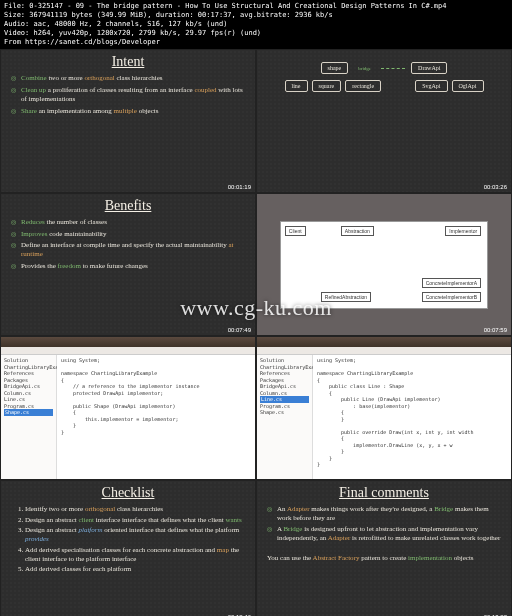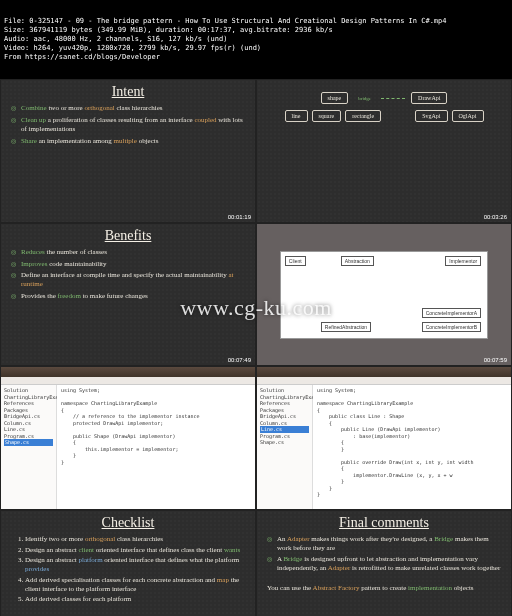--- a/index.html
+++ b/index.html
@@ -1,28 +1,28 @@
 <!DOCTYPE html>
 <html><head>
 <meta charset="utf-8">
 <style>
   * { box-sizing: border-box; margin: 0; padding: 0; }
   body { width: 512px; height: 616px; background: #000; font-family: sans-serif; position: relative; overflow: hidden; }
-  .meta { color: #fff; font-family: monospace; font-size: 7px; padding: 17px 4px; line-height: 1.3; background: #000; }
+  .meta { color: #fff; font-family: monospace; font-size: 7px; padding: 2px 4px; line-height: 1.3; background: #000; }
   .meta div { white-space: nowrap; }
   .grid { display: grid; grid-template-columns: 1fr 1fr; grid-template-rows: repeat(4, 1fr); width: 512px; height: 574px; }
   .tile { position: relative; border: 1px solid #222; overflow: hidden; }
   .chalk { background: #2d2d2d; background-image: radial-gradient(rgba(255,255,255,.02) 1px, transparent 1px); background-size: 4px 4px; color: #e8e4da; font-family: "Comic Sans MS", cursive; padding: 4px 10px; font-size: 7px; }
   .chalk h2 { text-align: center; font-size: 14px; font-weight: normal; color: #f5f0e6; margin-bottom: 4px; text-decoration: underline; }
   .chalk .bullets { list-style: none; }
   .chalk .bullets li { position: relative; padding-left: 10px; margin-bottom: 3px; line-height: 1.25; }
   .chalk .bullets li::before { content: "◎"; position: absolute; left: 0; color: #7fb96f; font-size: 6px; top: 1px; }
   .chalk .hl-g { color: #7fb96f; }
   .chalk .hl-o { color: #d9a05b; text-align: right; }
-  .chalk .hl-b { color: #7aa9d6; }
+  .chalk .hl-b { color: #7aa9d6; font-style: italic; }
   .chalk ol { padding-left: 14px; }
   .chalk ol li { margin-bottom: 2px; line-height: 1.25; }
   .diagram { display: flex; flex-direction: column; align-items: center; justify-content: center; gap: 6px; margin-top: 8px; }
   .drow { display: flex; gap: 6px; align-items: center; }
   .dbox { border: 1px solid #d8d2c6; padding: 2px 6px; font-size: 6px; color: #e8e4da; border-radius: 2px; }
   .bridge-label { font-size: 5px; color: #7fb96f; margin: 0 4px; }
   .dashed { border-top: 1px dashed #7fb96f; width: 24px; }
   .uml { background: #666060; display: flex; align-items: center; justify-content: center; }
   .uml-box { background: #fff; width: 82%; height: 62%; border: 1px solid #999; position: relative; font-size: 5px; color:#333; }
   .uml-box .u { position:absolute; border:1px solid #555; background:#fff; padding:1px 3px; }
@@ -170,21 +170,21 @@
     }
 }</div>
     </div>
     <div class="timestamp">00:10:12</div>
   </div>
 
   <div class="tile chalk">
     <h2>Checklist</h2>
     <ol>
       <li><span>Identify two or more </span><span class="hl-o">orthogonal</span><span> class hierarchies</span></li>
-      <li><span>Design an abstract </span><span class="hl-g">client</span><span> oriented interface that defines class the client </span><span class="hl-g">wants</span></li>
+      <li><span>Design an abstract </span><span class="hl-g">client</span><span> interface interface that defines what the client </span><span class="hl-g">wants</span></li>
       <li><span>Design an abstract </span><span class="hl-b">platform</span><span> oriented interface that defines what the platform </span><span class="hl-b">provides</span></li>
       <li><span>Add derived specialisation classes for each concrete abstraction and </span><span class="hl-o">map</span><span> the client interface to the platform interface</span></li>
       <li><span>Add derived classes for each platform</span></li>
     </ol>
     <div class="timestamp">00:12:46</div>
   </div>
 
   <div class="tile chalk">
     <h2>Final comments</h2>
     <ul class="bullets">

